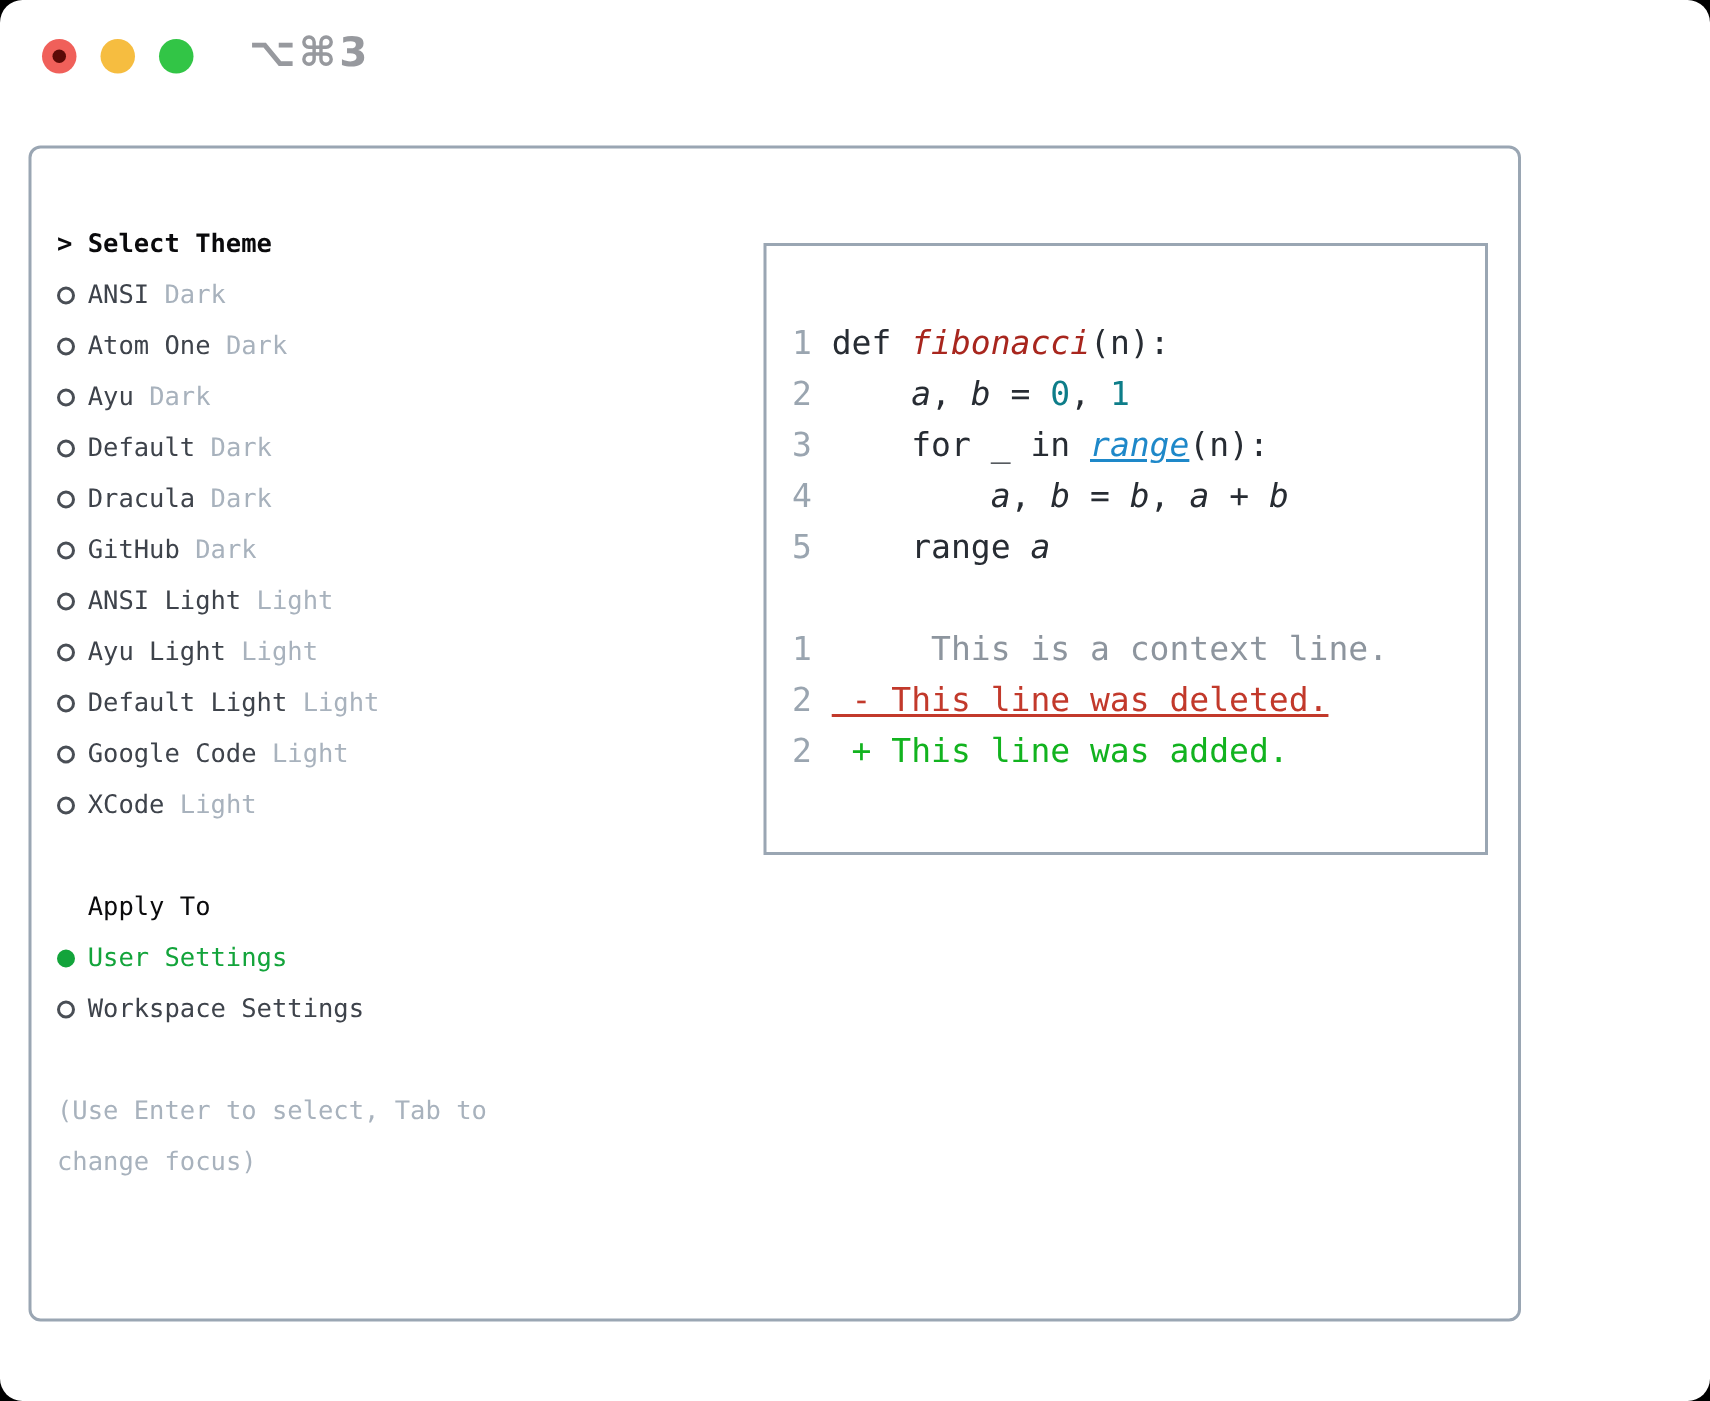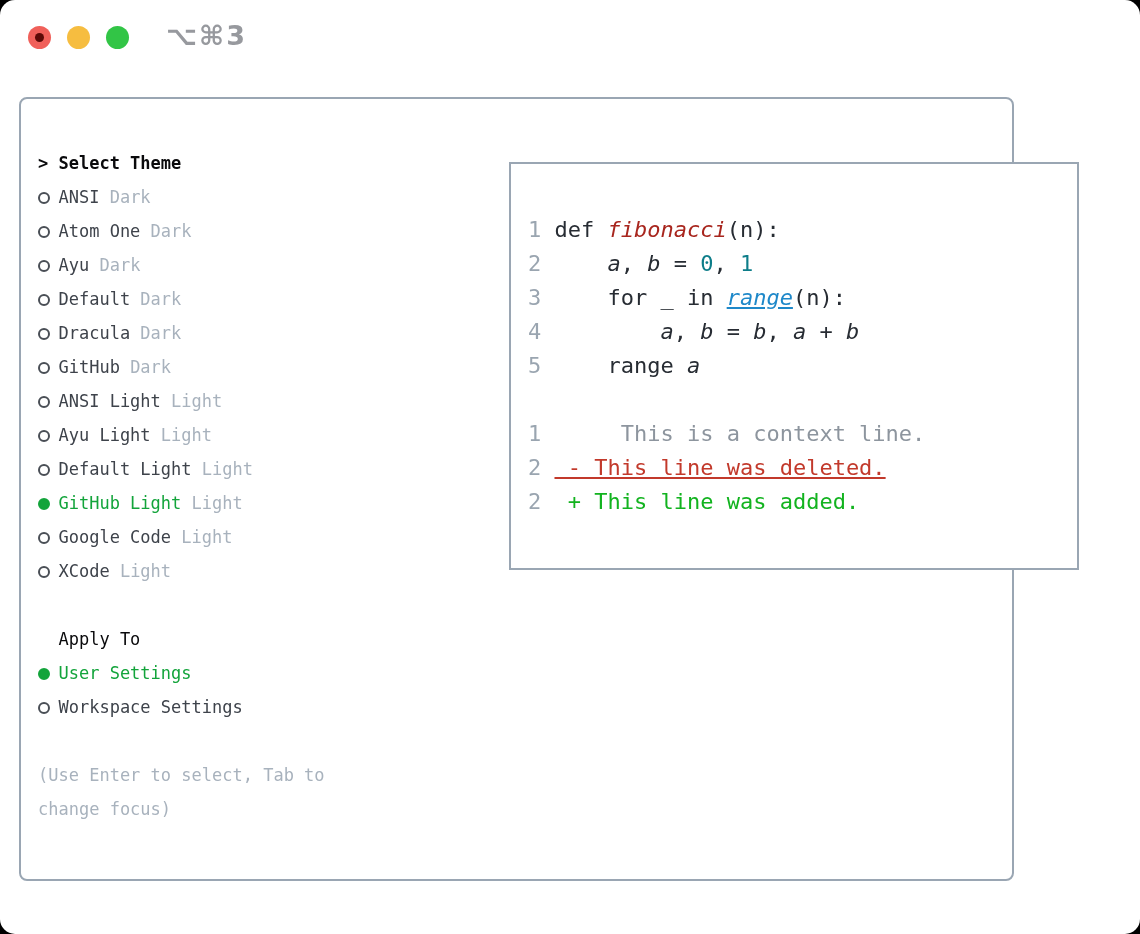--- a/index.html
+++ b/index.html
@@ -81,21 +81,21 @@
   }
   .option { cursor: pointer; }
   .opt-name { color: var(--item-text, #3e434b); }
   .option.selected .opt-name { color: var(--accent-green, #13a43b); }
   .opt-variant { color: var(--muted-text, #a8b2bd); text-align: center; }
   .hint { color: var(--muted-text, #a8b2bd); }
   
   .preview-title { font-weight: bold; color: var(--heading-text, #0a0a0c); }
   .preview-box {
     margin-top: 16px; margin-left: 5px;
-    width: 570px; height: 408px;
+    width: 483px; height: 408px;
     border: 2px solid var(--panel-border, #9aa6b3);
     padding: 15px 0 0 17px;
     overflow: hidden;
     background: var(--window-bg, #ffffff);
   }
   .pline {
     height: 34px; line-height: 34px;
     font-size: 22px;
     white-space: pre;
   }
@@ -131,21 +131,20 @@
       <div id="theme-list">
           <div class="line option"><span class="marker"><i class="circle"></i></span><span class="opt-name">ANSI</span><span class="opt-variant"> Dark</span></div>
           <div class="line option"><span class="marker"><i class="circle"></i></span><span class="opt-name">Atom One</span><span class="opt-variant"> Dark</span></div>
           <div class="line option"><span class="marker"><i class="circle"></i></span><span class="opt-name">Ayu</span><span class="opt-variant"> Dark</span></div>
           <div class="line option"><span class="marker"><i class="circle"></i></span><span class="opt-name">Default</span><span class="opt-variant"> Dark</span></div>
           <div class="line option"><span class="marker"><i class="circle"></i></span><span class="opt-name">Dracula</span><span class="opt-variant"> Dark</span></div>
           <div class="line option"><span class="marker"><i class="circle"></i></span><span class="opt-name">GitHub</span><span class="opt-variant"> Dark</span></div>
           <div class="line option"><span class="marker"><i class="circle"></i></span><span class="opt-name">ANSI Light</span><span class="opt-variant"> Light</span></div>
           <div class="line option"><span class="marker"><i class="circle"></i></span><span class="opt-name">Ayu Light</span><span class="opt-variant"> Light</span></div>
           <div class="line option"><span class="marker"><i class="circle"></i></span><span class="opt-name">Default Light</span><span class="opt-variant"> Light</span></div>
-          <div class="line option selected"><span class="marker"><i class="circle"></i></span><span class="opt-name">GitHub Light</span><span class="opt-variant"> Light</span></div>
           <div class="line option"><span class="marker"><i class="circle"></i></span><span class="opt-name">Google Code</span><span class="opt-variant"> Light</span></div>
           <div class="line option"><span class="marker"><i class="circle"></i></span><span class="opt-name">XCode</span><span class="opt-variant"> Light</span></div>
         </div>
 
       <div class="line blank"> </div>
 
       <div class="line apply-hdr"><span class="marker"></span><span>Apply To</span></div>
 
       <div id="apply-list">
           <div class="line option selected"><span class="marker"><i class="circle"></i></span><span class="opt-name">User Settings</span></div>

